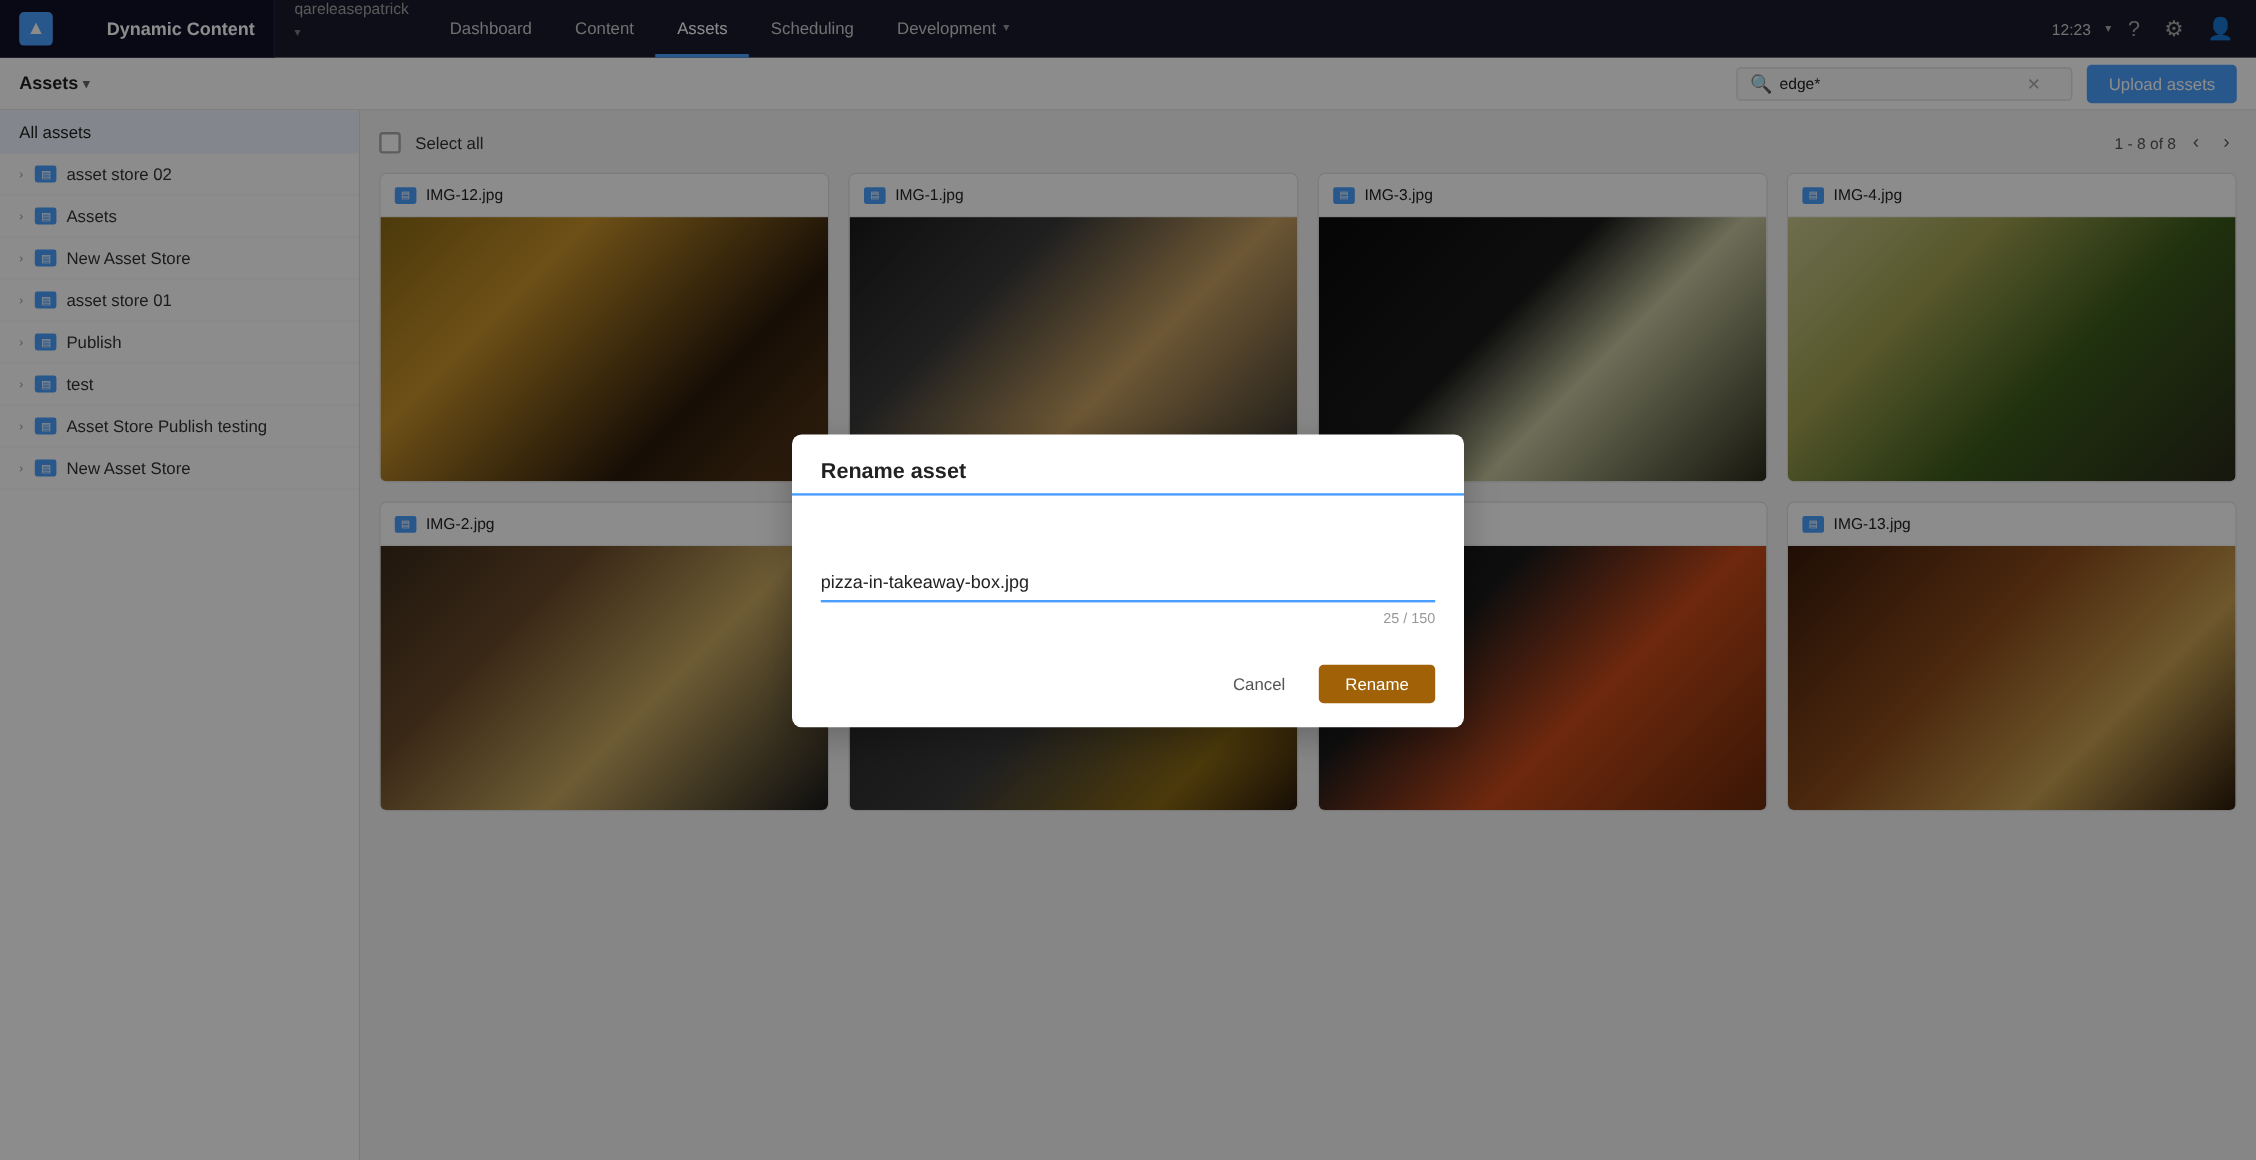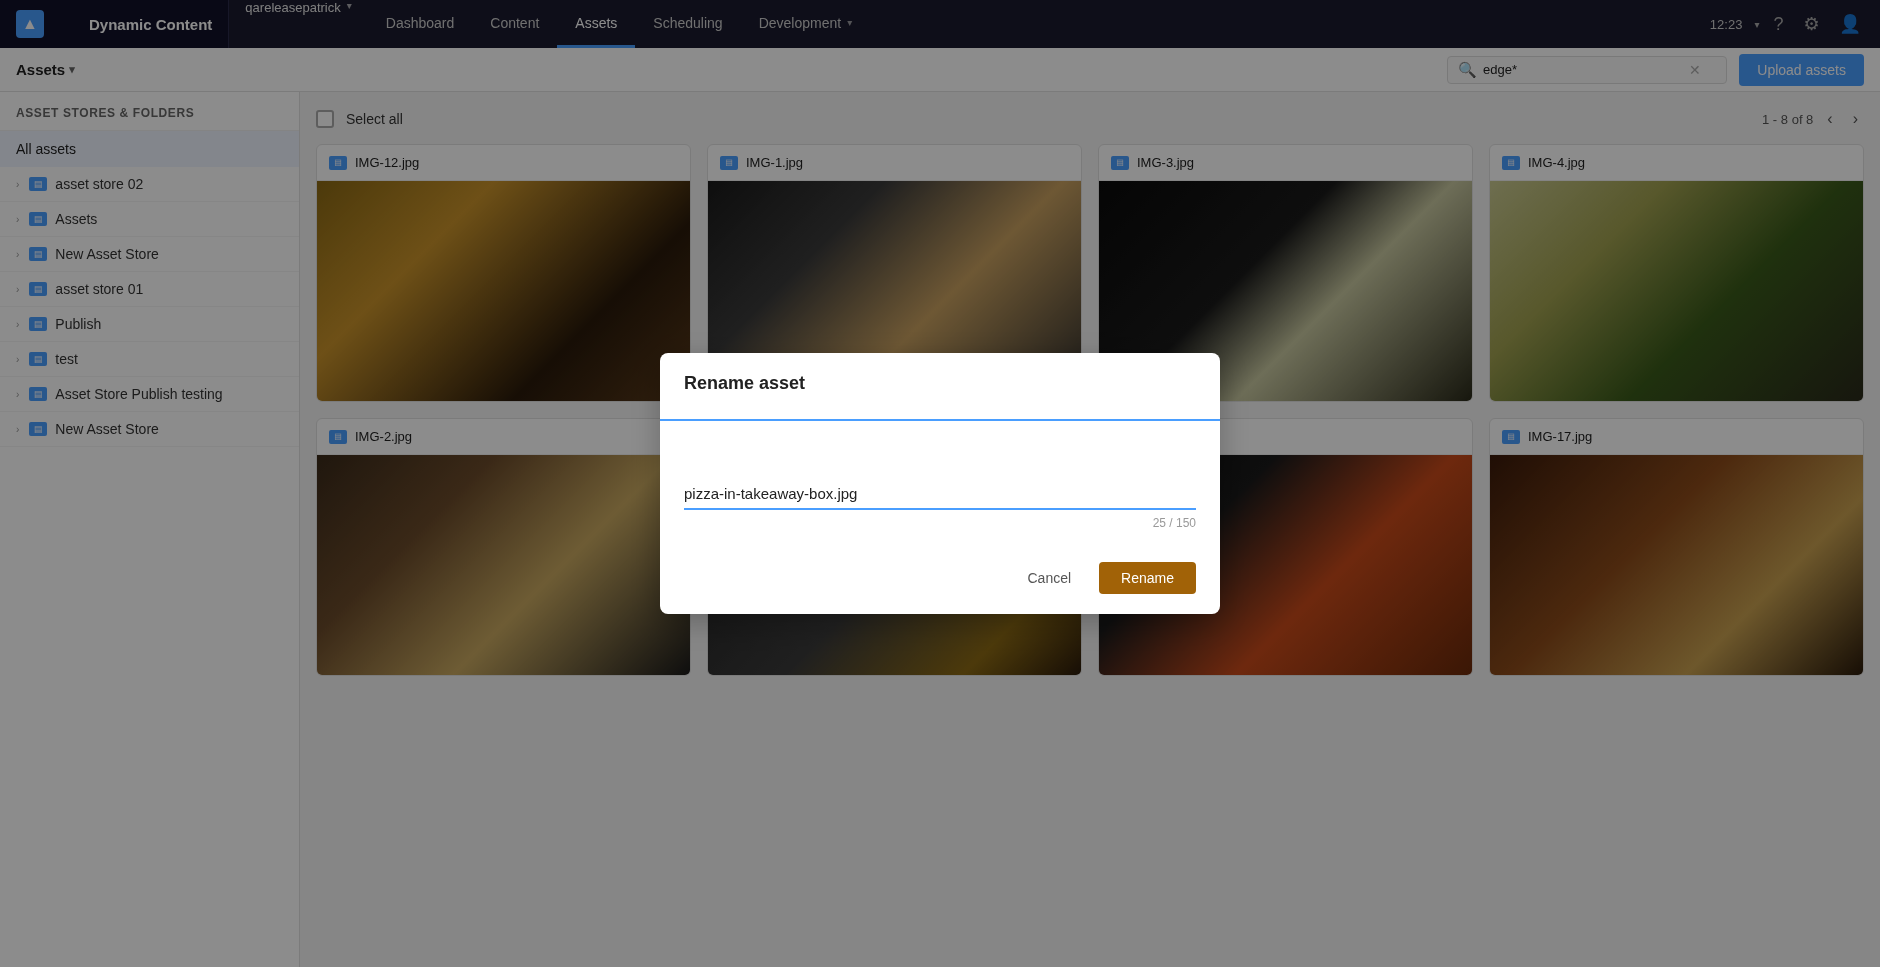--- a/index.html
+++ b/index.html
@@ -25,21 +25,21 @@
     .nav-item {
       display: flex; align-items: center; gap: 6px;
       padding: 0 18px; height: 100%; color: #ccc; font-size: 14px; cursor: pointer;
       border-bottom: 3px solid transparent; transition: background 0.15s;
       white-space: nowrap;
     }
     .nav-item.active { color: #fff; border-bottom: 3px solid #4a9eff; }
     .nav-item .chevron { font-size: 10px; opacity: 0.7; }
     .nav-account {
       display: flex; align-items: flex-start; gap: 6px; padding: 0 16px;
-      color: #e5e5e5; font-size: 13px; cursor: pointer;
+      color: #a3a3a3; font-size: 13px; cursor: pointer; flex-direction: column;
     }
     .nav-right {
       display: flex; align-items: center; gap: 8px; padding-right: 12px; margin-left: auto;
     }
     .nav-right-icon { color: #aaa; font-size: 18px; cursor: pointer; padding: 6px; }
     .nav-time { color: #ccc; font-size: 13px; margin-right: 4px; }
     .nav-chevron-down { font-size: 10px; color: #aaa; }
 
     
     .assets-bar {
@@ -152,21 +152,21 @@
     .modal-overlay {
       position: fixed; top: 0; left: 0; width: 100%; height: 100%;
       background: rgba(0,0,0,0.45); z-index: 500;
       display: flex; align-items: center; justify-content: center;
     }
     .modal {
       background: #fff; border-radius: 8px; width: 560px;
       box-shadow: 0 8px 32px rgba(0,0,0,0.25); overflow: hidden;
     }
     .modal-header {
-      padding: 20px 24px 25px; border-bottom: 2px solid #4a9eff;
+      padding: 20px 24px 8px; border-bottom: 2px solid #4a9eff;
     }
     .modal-title { font-size: 18px; font-weight: 600; color: #222; }
     .modal-body { padding: 20px 24px; }
     .modal-field-label { font-size: 13px; color: #555; margin-bottom: 6px; font-weight: 500; }
     .modal-input-wrapper { position: relative; }
     .modal-input {
       width: 100%; border: none; border-bottom: 2px solid #4a9eff;
       outline: none; font-size: 15px; color: #222; padding: 4px 0 6px;
       background: transparent;
       margin-top: 40px;
@@ -243,21 +243,20 @@
     <input type="text" value="edge*" placeholder="edge*" style="">
     <span class="clear-icon">✕</span>
   </div>
 
   <button class="upload-btn">Upload assets</button>
 </div>
 
 <div class="main-layout">
 
   <aside class="sidebar">
-    <div class="sidebar-header">Asset stores &amp; folders</div>
     <div class="sidebar-all">All assets</div>
 
     <div class="sidebar-item">
       <span class="sidebar-chevron">›</span>
       <span class="sidebar-folder-icon">▤</span>
       <span class="sidebar-label">asset store 02</span>
     </div>
     <div class="sidebar-item">
       <span class="sidebar-chevron">›</span>
       <span class="sidebar-folder-icon">▤</span>
@@ -353,21 +352,21 @@
         <div class="asset-card">
     <div class="card-header">
       <div class="card-type-icon">▤</div>
       <span class="card-name">IMG-11.jpg</span>
     </div>
     <div class="card-image img-pizza-2"></div>
   </div>
         <div class="asset-card">
     <div class="card-header">
       <div class="card-type-icon">▤</div>
-      <span class="card-name">IMG-17.jpg</span>
+      <span class="card-name">IMG-13.jpg</span>
     </div>
     <div class="card-image img-burger"></div>
   </div>
       </div>
   </main>
 </div>
 
 <div class="modal-overlay">
   <div class="modal">
     <div class="modal-header">

